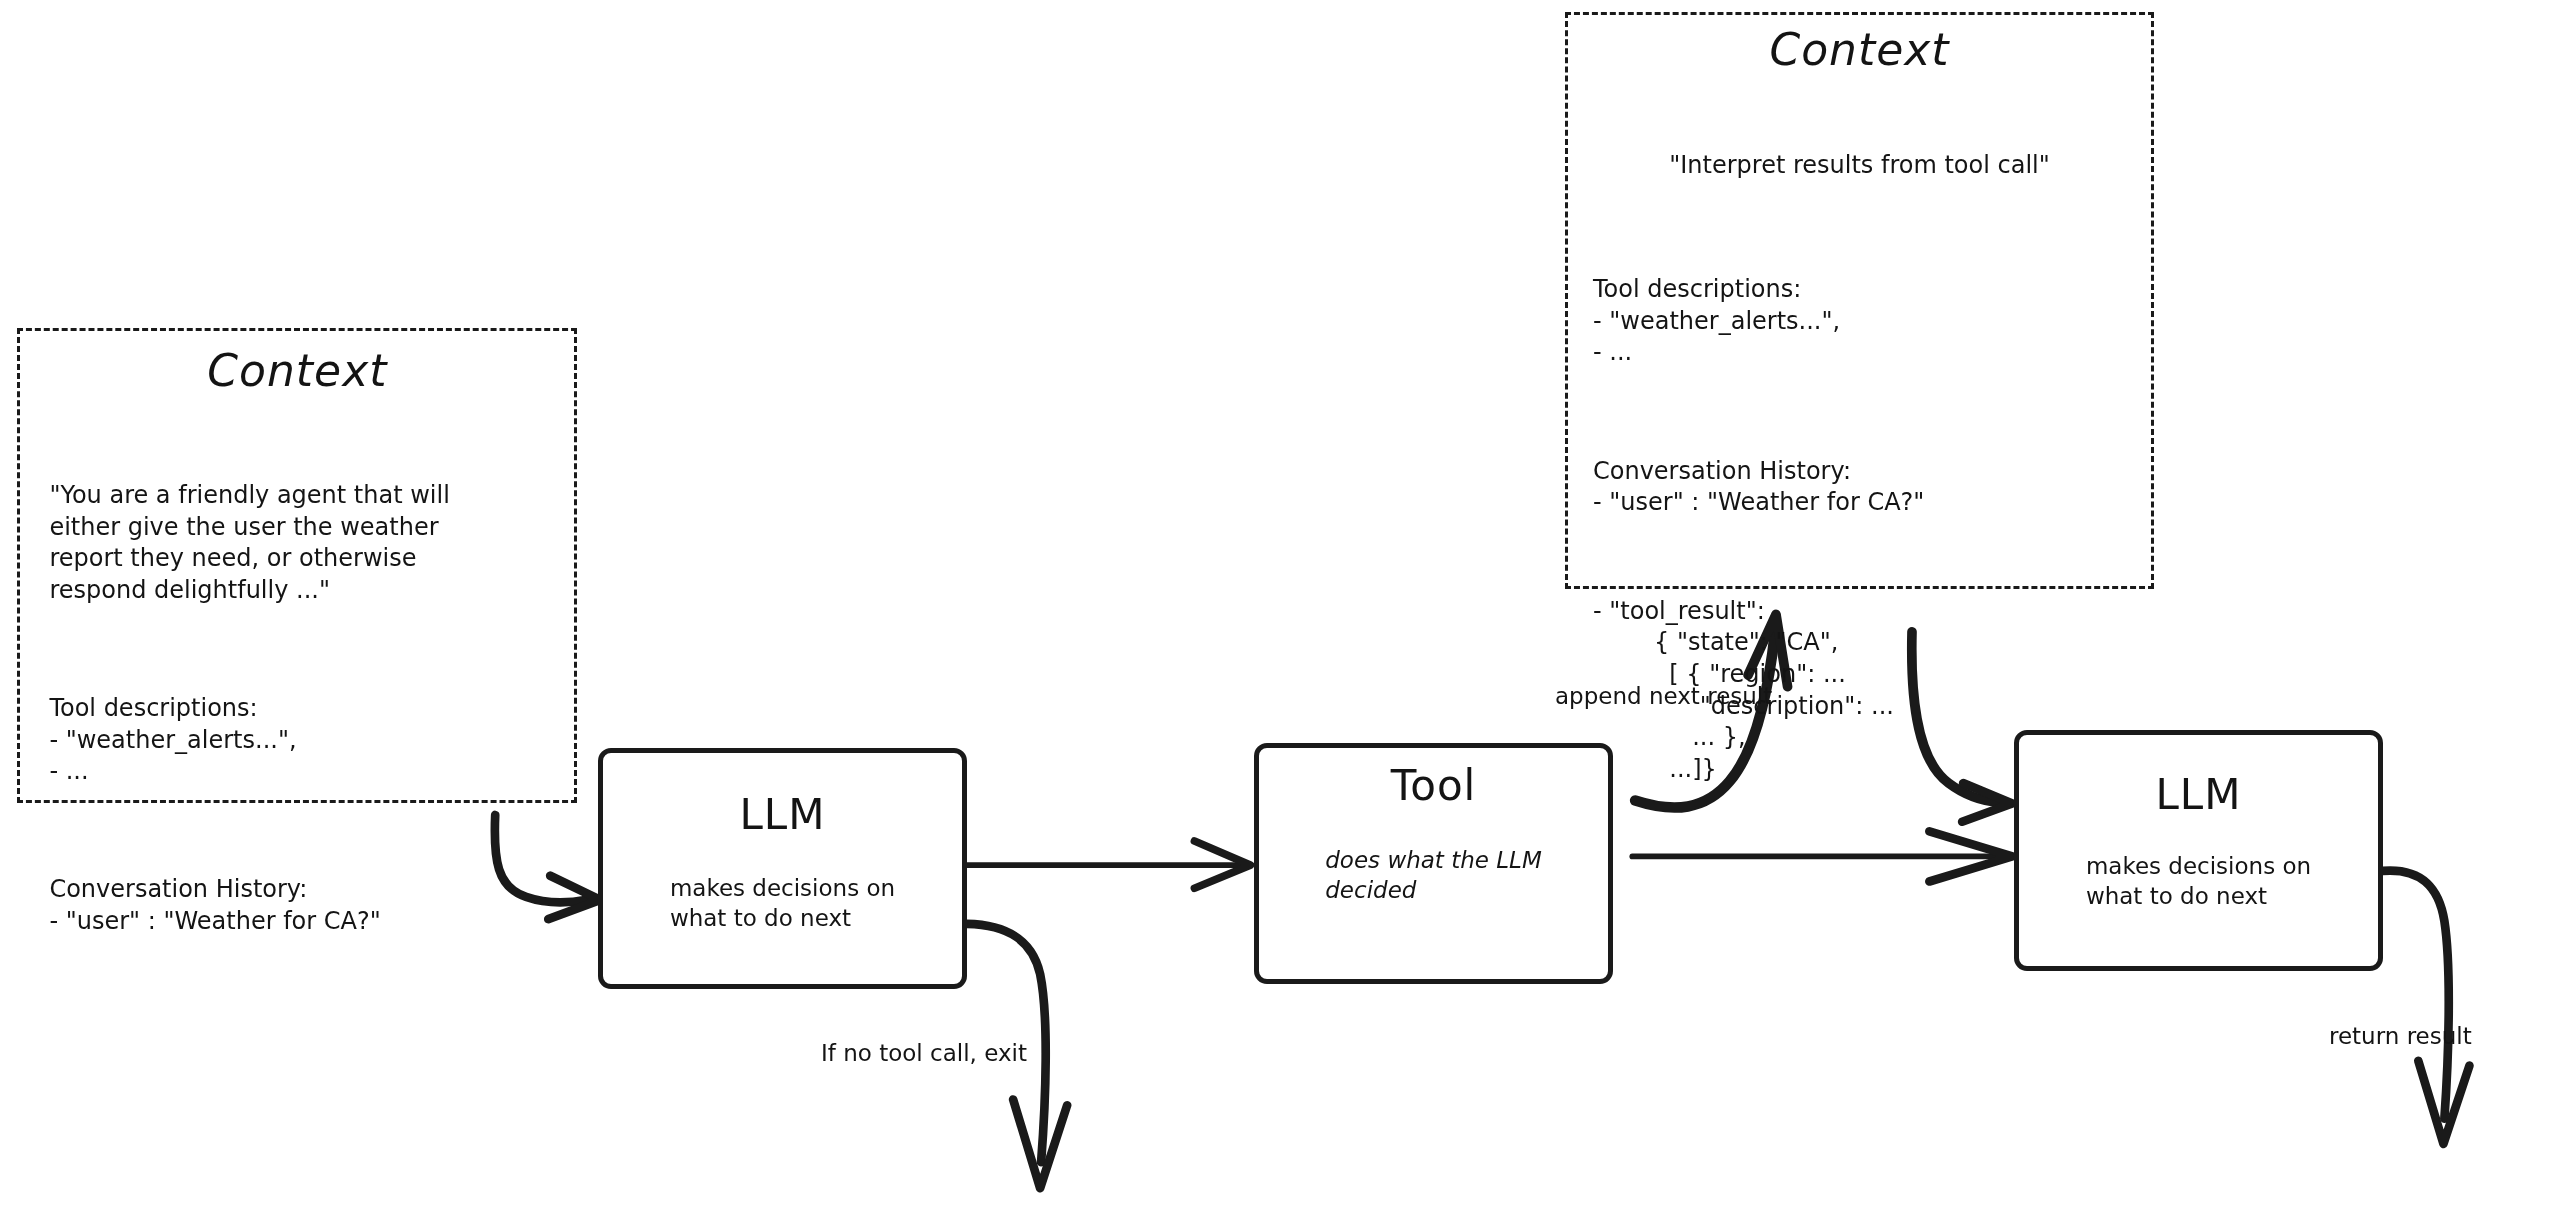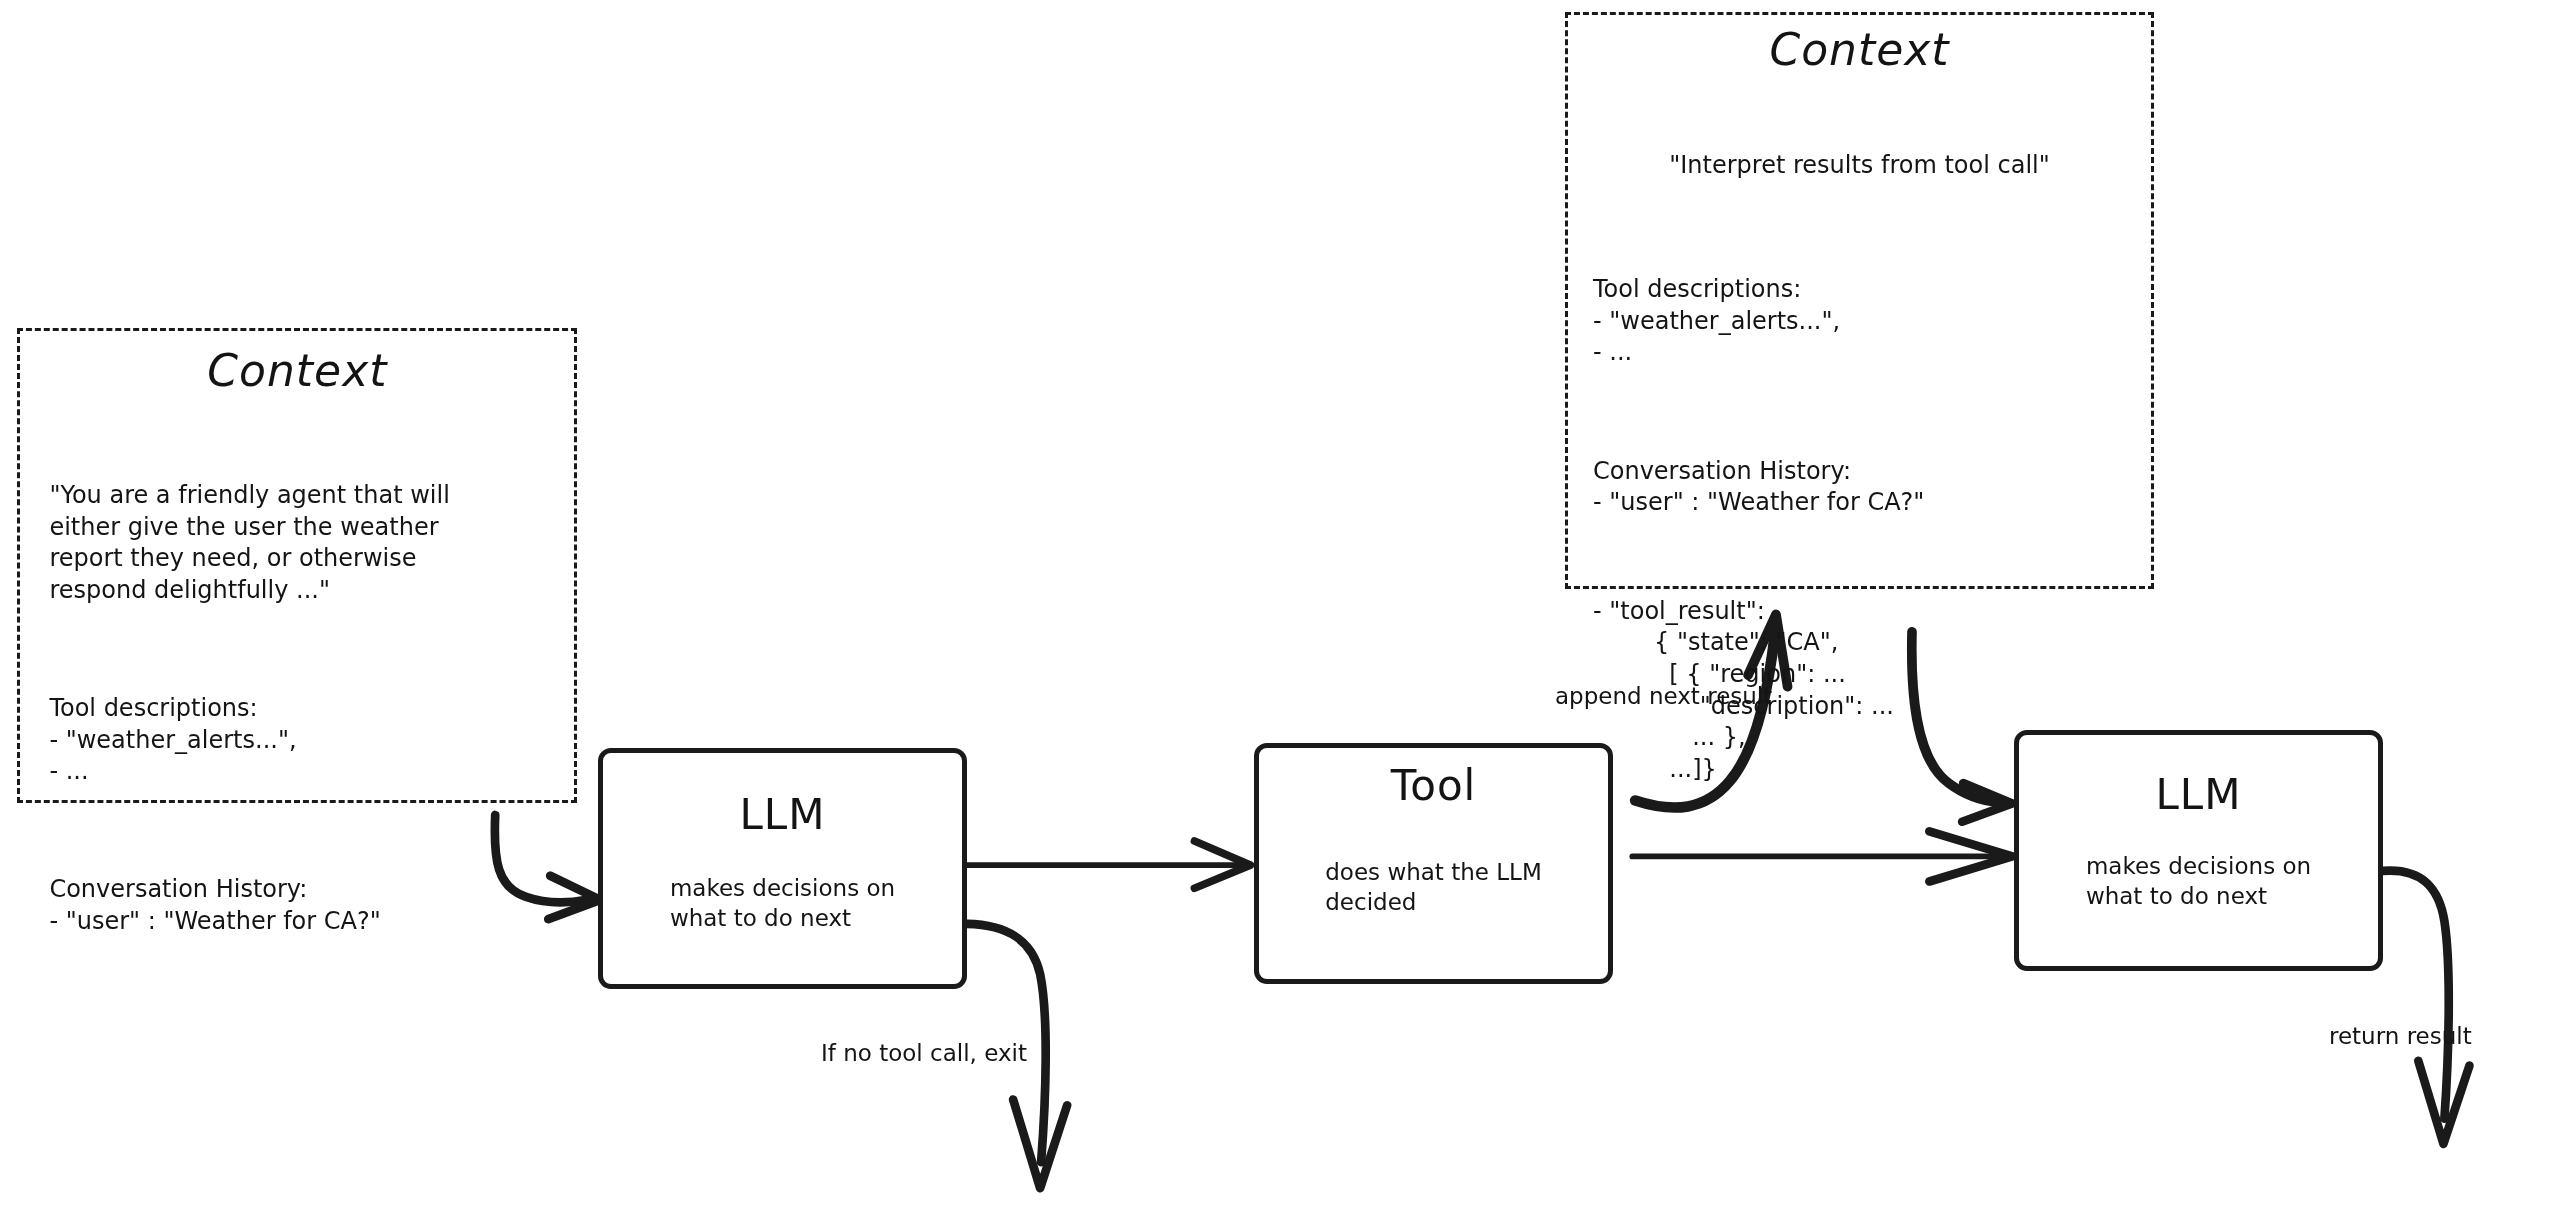--- a/index.html
+++ b/index.html
@@ -160,21 +160,21 @@
   </div>
 
   <div class="node-box" style="left:598px; top:748px; width:369px; height:241px; padding-top:37px;">
     <div class="node-title">LLM</div>
     <div class="node-sub" style="margin-top:35px;">makes decisions on
 what to do next</div>
   </div>
 
   <div class="node-box" style="left:1254px; top:743px; width:359px; height:241px; padding-top:13px;">
     <div class="node-title">Tool</div>
-    <div class="node-sub" style="margin-top:48px;">does what the LLM
+    <div class="node-sub" style="margin-top:36px;font-style:italic;">does what the LLM
 decided</div>
   </div>
 
   <div class="node-box" style="left:2014px; top:730px; width:369px; height:241px; padding-top:35px;">
     <div class="node-title">LLM</div>
     <div class="node-sub" style="margin-top:33px;">makes decisions on
 what to do next</div>
   </div>
 
   <div class="edge-label" style="left:1555px; top:683px;">append next result</div>

